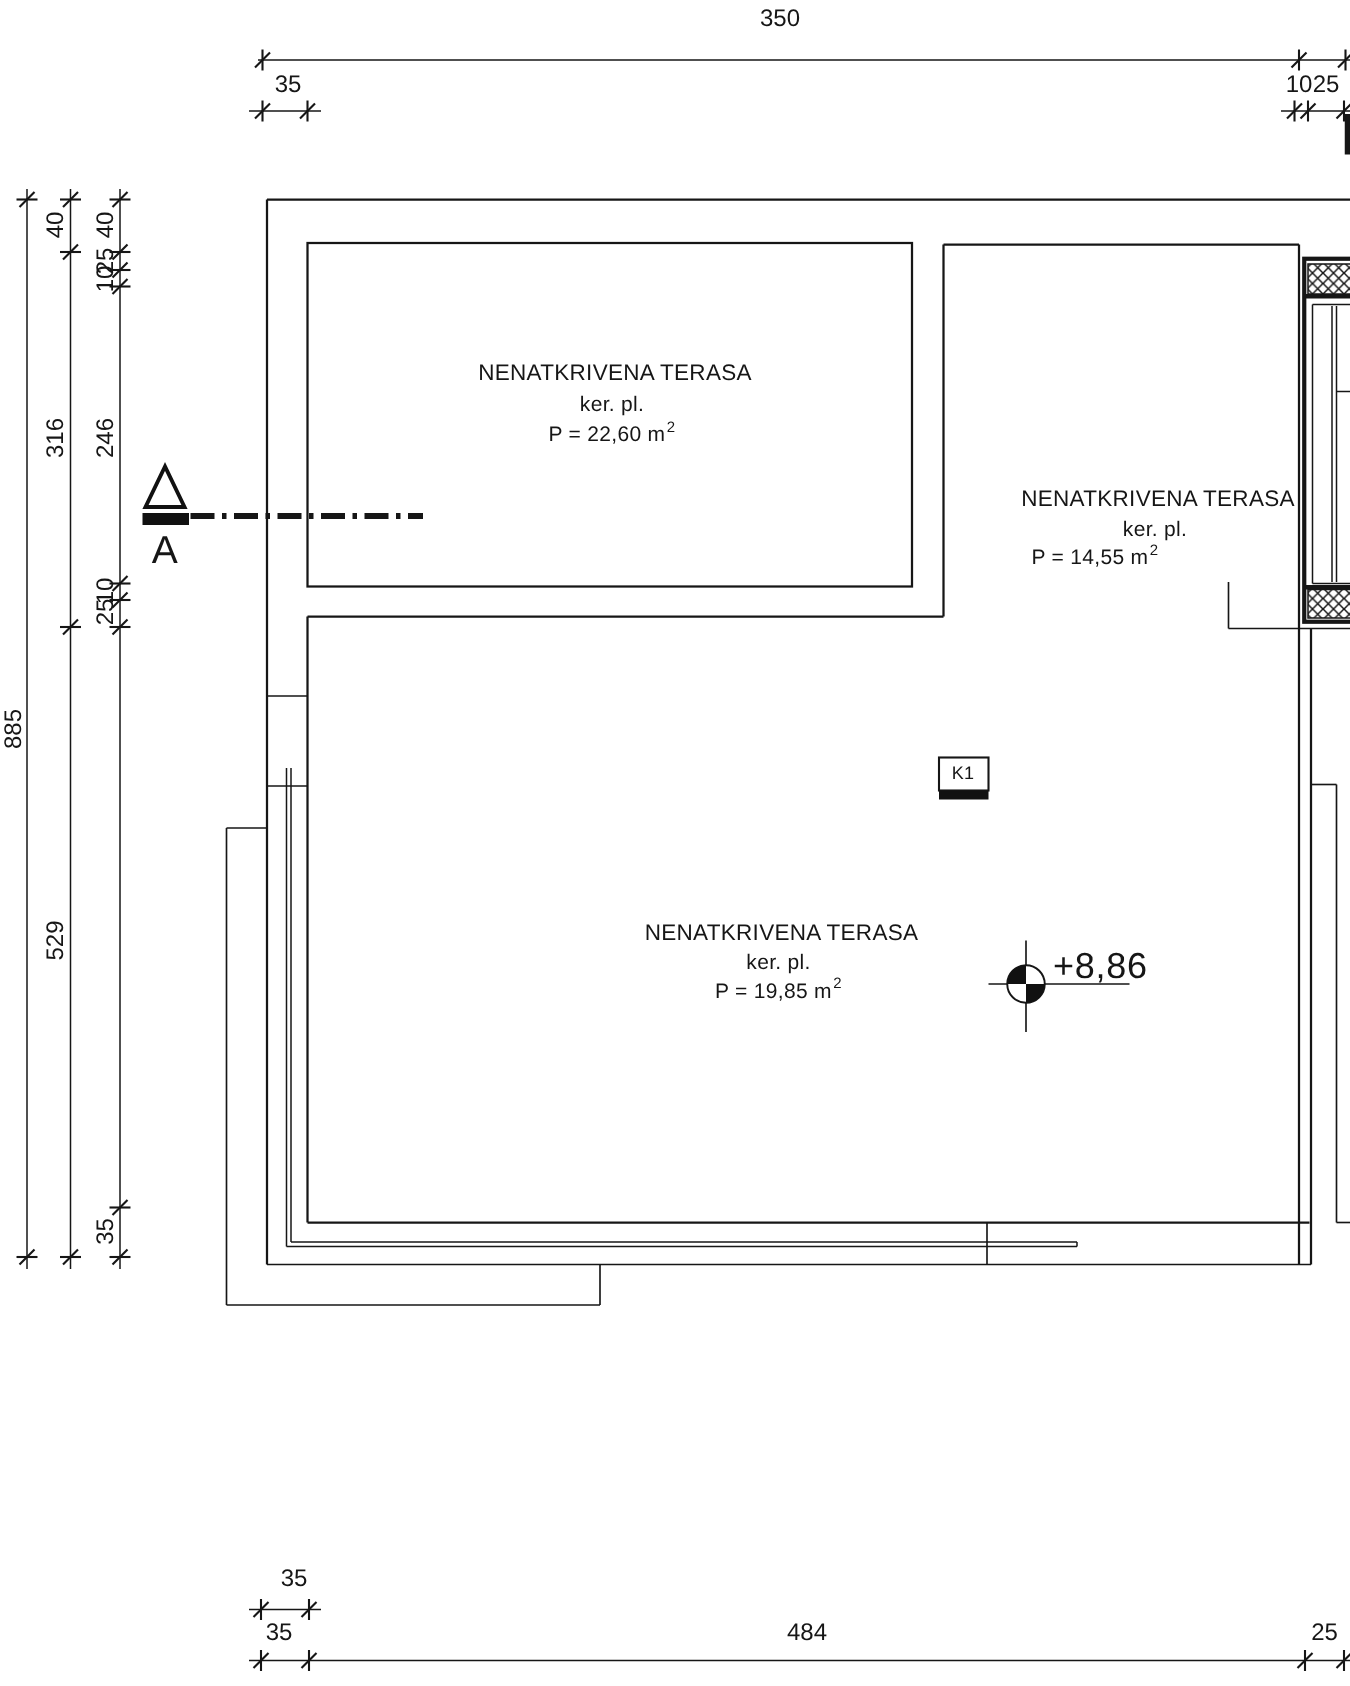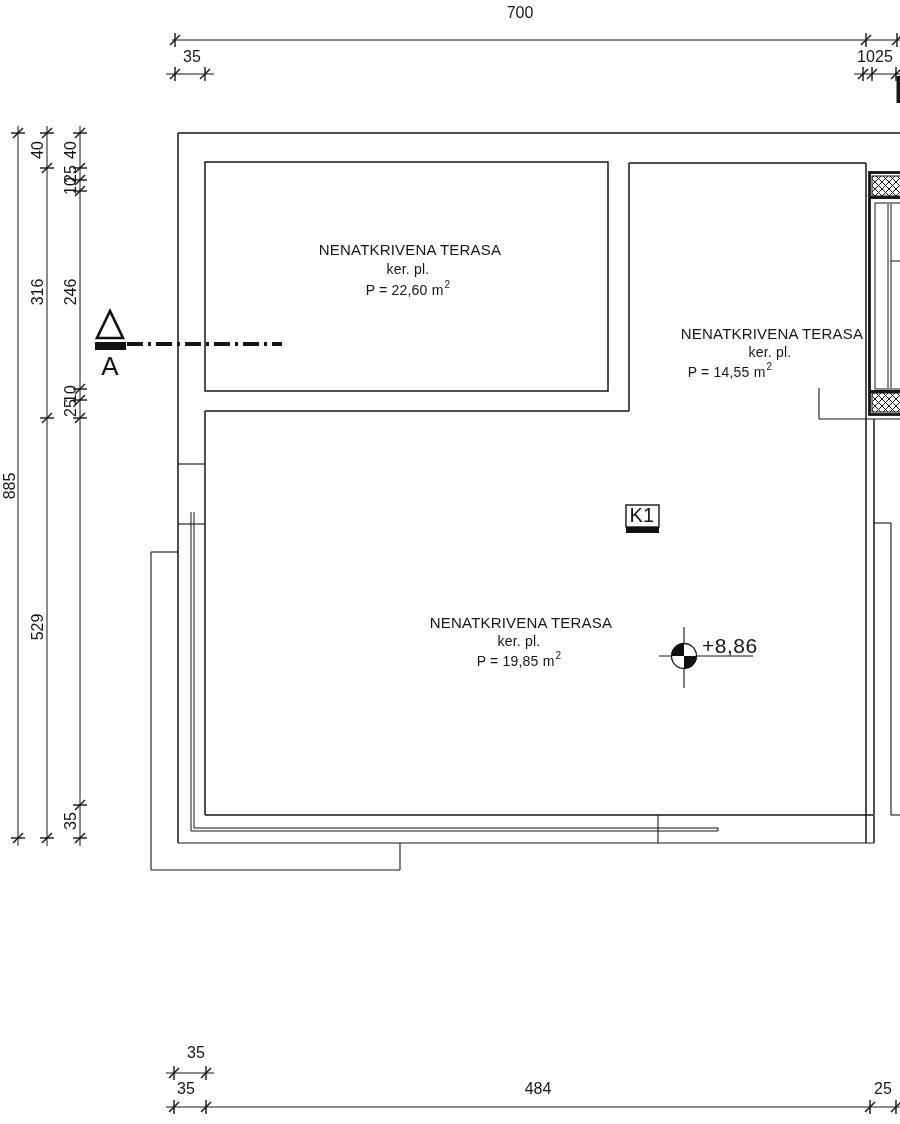--- a/index.html
+++ b/index.html
@@ -18,23 +18,23 @@
     line-height:1;
     white-space:nowrap;
     transform:translate(-50%,-50%);
     color:#161616;
     letter-spacing:0.2px;
   }
   .lbl.rot{transform:translate(-50%,-50%) rotate(-90deg);}
   .lbl.dim{font-size:16px;letter-spacing:0;}
   .lbl.room-name{font-size:15px;margin-left:24px;}
   .lbl.room-sub{font-size:14px;padding-left:44px;}
-  .lbl.elev{font-size:21px;transform:translate(0,-50%);letter-spacing:0.5px;}
+  .lbl.elev{font-size:24px;transform:translate(0,-50%);letter-spacing:0.5px;}
   .lbl.section-letter{font-size:26px;}
-  .lbl.k-label{font-size:20px;}
+  .lbl.k-label{font-size:12px;}
   .lbl sup{font-size:10px;position:relative;top:-1px;margin-left:1px;}
 </style>
 </head>
 <body>
 
 <div id="sheet">
 
   <svg id="plan-svg" width="900" height="1124" viewBox="0 0 900 1124" stroke="#161616" fill="none" stroke-linecap="butt">
     <defs>
       <pattern id="xh" width="7" height="7" patternUnits="userSpaceOnUse">
@@ -183,21 +183,21 @@
   <div class="lbl room-sub" style="left:708px;top:371px"><span>P = 14,55 m</span><sup>2</sup></div>
 
   <div class="lbl room-name" style="left:497px;top:622px">NENATKRIVENA TERASA</div>
   <div class="lbl room-sub" style="left:497px;top:641px">ker. pl.</div>
   <div class="lbl room-sub" style="left:497px;top:660px"><span>P = 19,85 m</span><sup>2</sup></div>
 
   <div class="lbl k-label" style="left:642px;top:515px">K1</div>
   <div class="lbl section-letter" style="left:110px;top:366px">A</div>
   <div class="lbl elev" style="left:702px;top:645px">+8,86</div>
 
-  <div class="lbl dim" style="left:520px;top:13px">700</div>
+  <div class="lbl dim" style="left:520px;top:13px">350</div>
   <div class="lbl dim" style="left:915px;top:13px">45</div>
   <div class="lbl dim" style="left:192px;top:57px">35</div>
   <div class="lbl dim" style="left:866px;top:57px">10</div>
   <div class="lbl dim" style="left:884px;top:57px">25</div>
 
   <div class="lbl dim rot" style="left:10px;top:486px">885</div>
   <div class="lbl dim rot" style="left:38px;top:150px">40</div>
   <div class="lbl dim rot" style="left:38px;top:292px">316</div>
   <div class="lbl dim rot" style="left:38px;top:627px">529</div>
   <div class="lbl dim rot" style="left:71px;top:150px">40</div>

